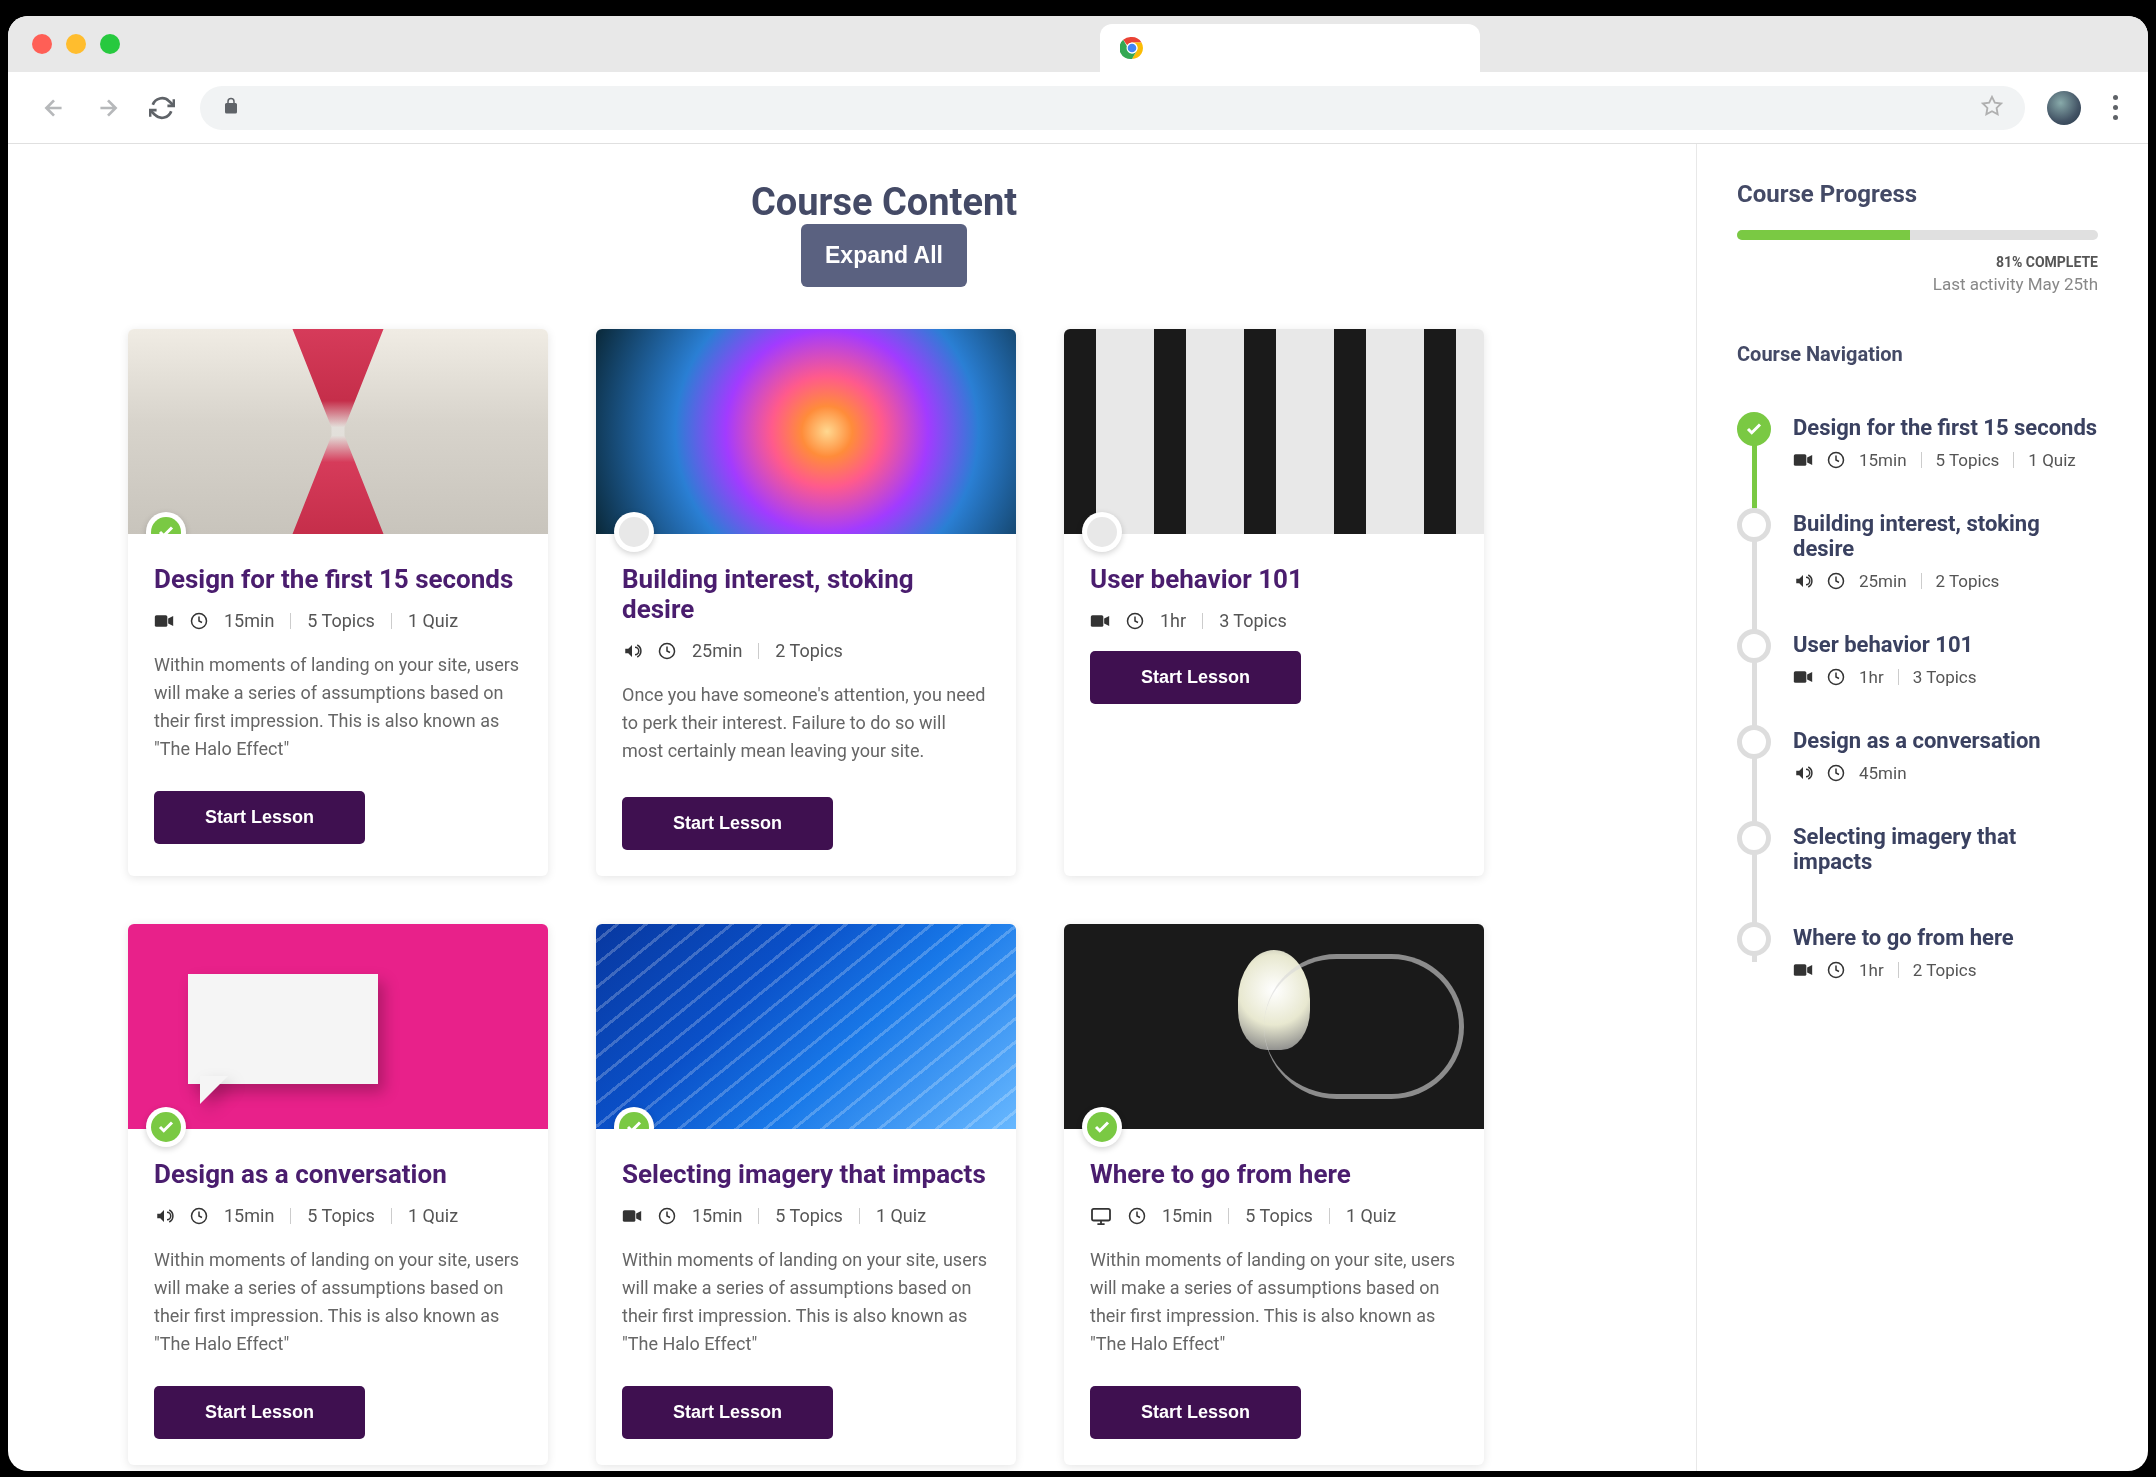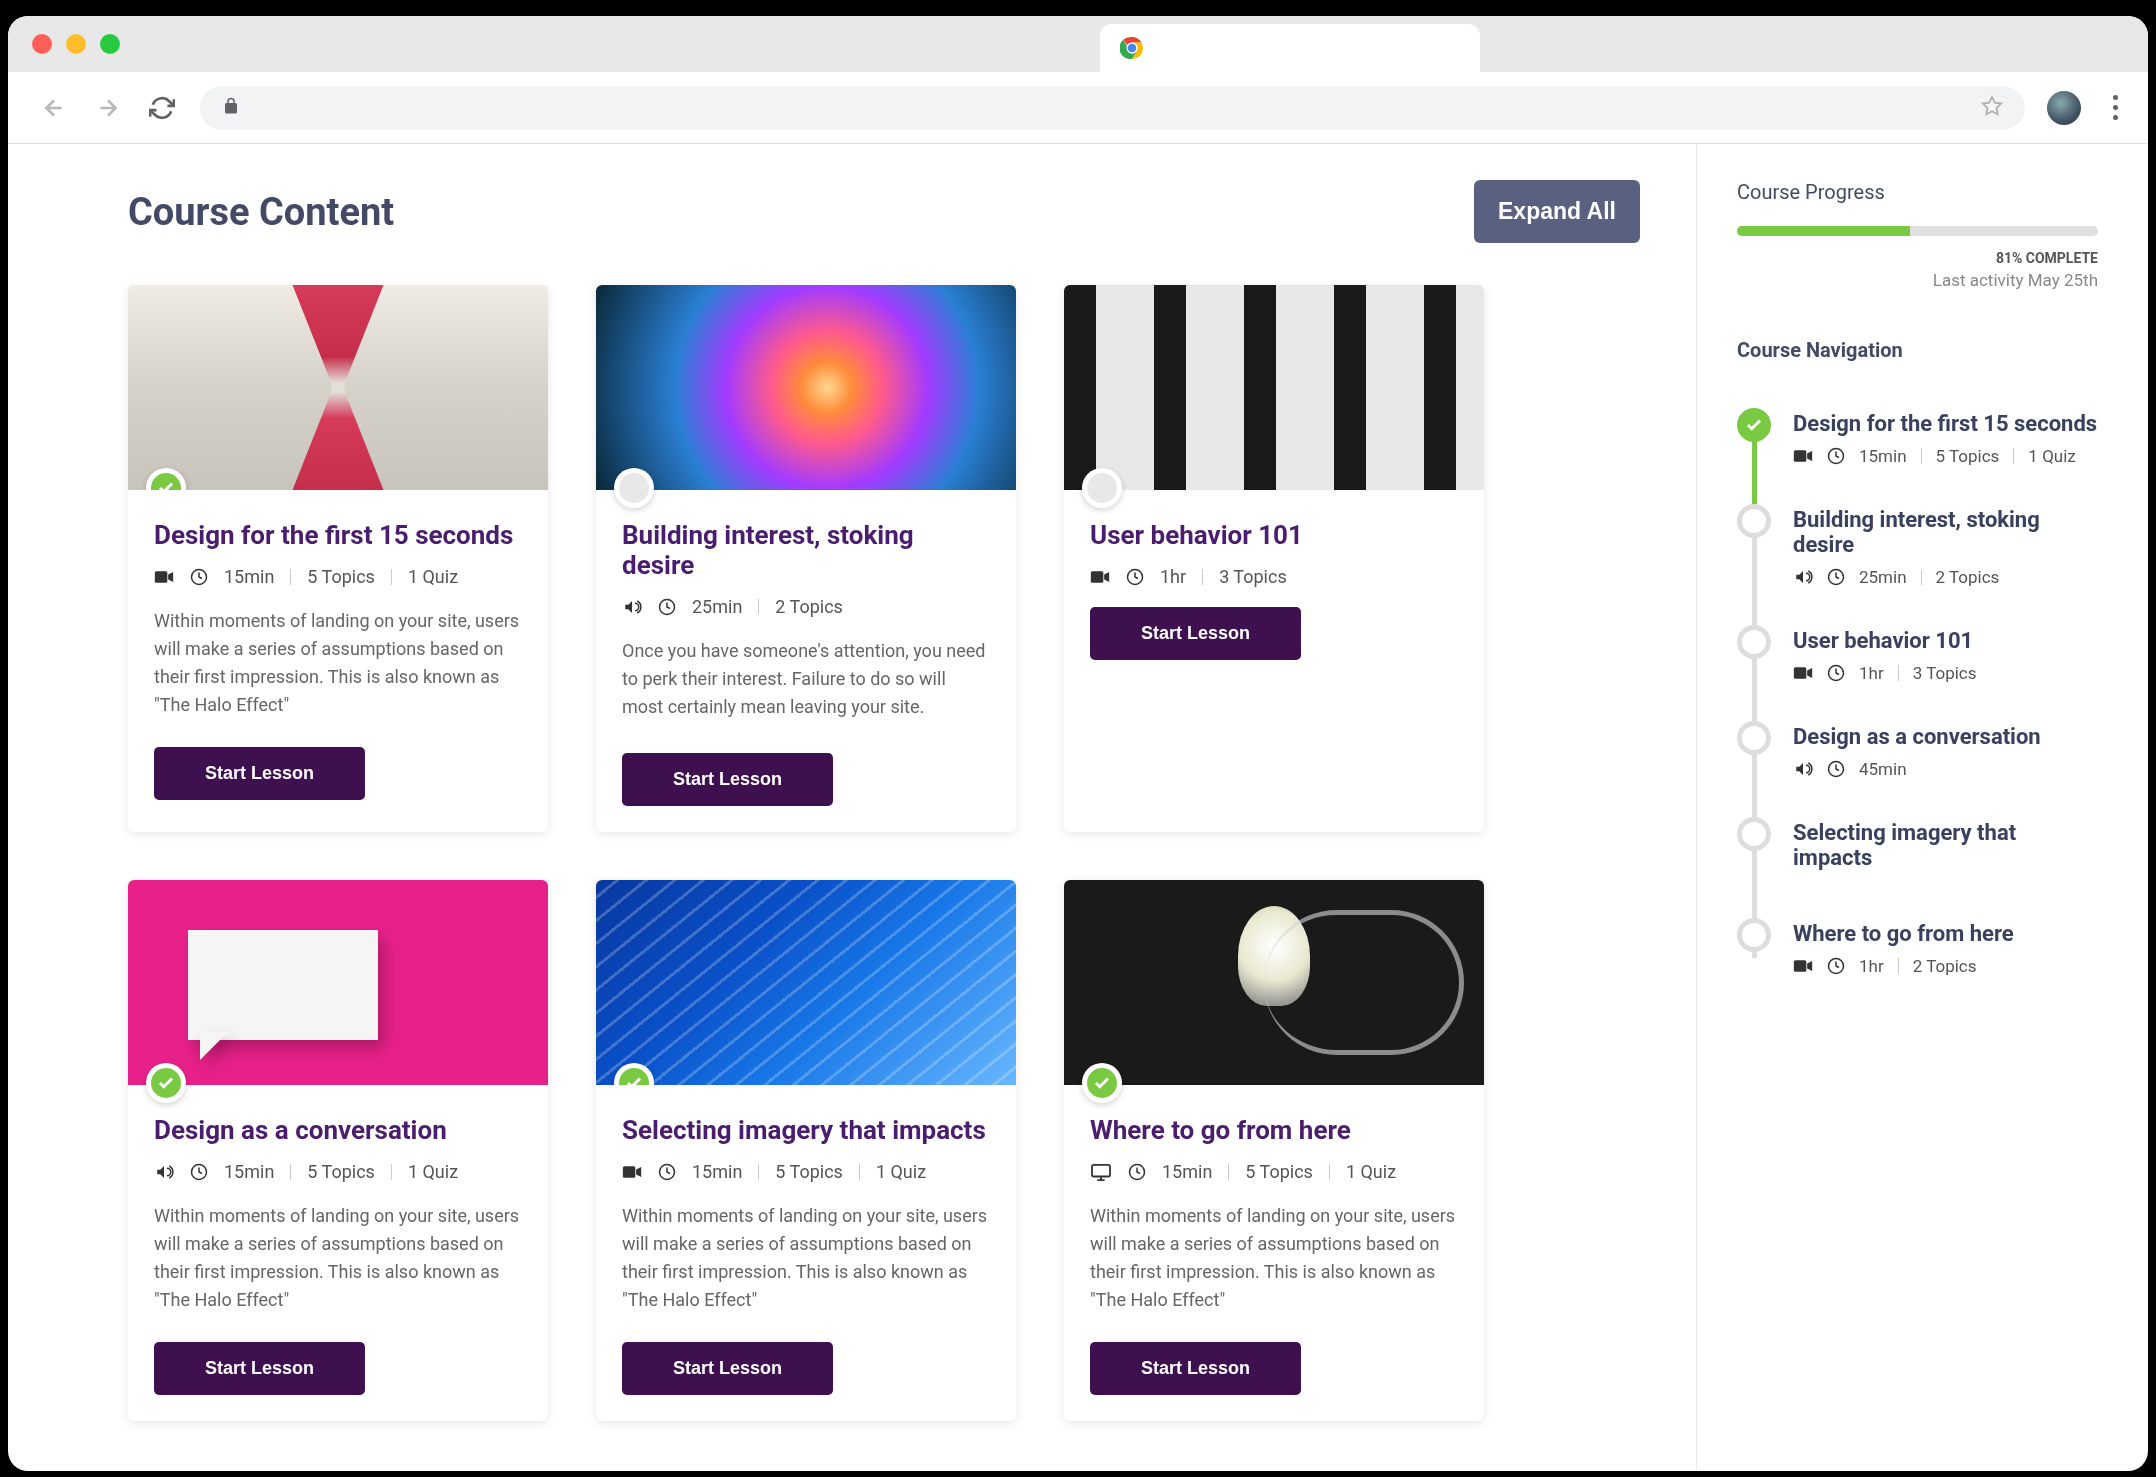--- a/index.html
+++ b/index.html
@@ -25,21 +25,21 @@
 .lock-icon { color: #5f6368; }
 .star-icon { margin-left: auto; color: #b0b0b0; }
 .avatar { width: 34px; height: 34px; border-radius: 50%; background: radial-gradient(circle at 40% 35%, #8aa 0%, #456 60%, #234 100%); }
 .menu-dots { display: flex; flex-direction: column; gap: 5px; margin-left: 10px; }
 .menu-dots span { width: 5px; height: 5px; border-radius: 50%; background: #5f6368; }
 
 .content { flex: 1; display: flex; overflow: hidden; }
 .main { flex: 1; padding: 36px 56px 50px 120px; overflow-y: auto; }
 .sidebar { width: 452px; border-left: 1px solid #e8e8e8; padding: 36px 50px 40px 40px; overflow-y: auto; }
 
-.header-row { display: flex; justify-content: space-between; align-items: center; margin-bottom: 42px; }
+.header-row { display: flex; justify-content: space-between; align-items: center; margin-bottom: 42px; flex-direction: column; }
 .page-title { color: #444a66; font-size: 38px; font-weight: 700; }
 .expand-btn { background: #5a6180; color: #fff; border: none; padding: 18px 24px; font-size: 23px; border-radius: 6px; font-weight: 600; cursor: pointer; }
 
 .grid { display: grid; grid-template-columns: repeat(3, 420px); gap: 48px 48px; }
 
 .card { background: #fff; border-radius: 6px; box-shadow: 0 2px 10px rgba(0,0,0,.10); overflow: visible; display: flex; flex-direction: column; position: relative; }
 .card-img { height: 205px; width: 100%; border-radius: 6px 6px 0 0; position: relative; }
 .status-badge { position: absolute; left: 18px; bottom: -18px; width: 40px; height: 40px; border-radius: 50%; background: #fff; box-shadow: 0 2px 6px rgba(0,0,0,.18); display: flex; align-items: center; justify-content: center; }
 .status-check { width: 30px; height: 30px; border-radius: 50%; background: #7ac943; display: flex; align-items: center; justify-content: center; color: #fff; }
 .status-empty { width: 30px; height: 30px; border-radius: 50%; background: #e8e8e8; }
@@ -57,21 +57,21 @@
 .img-doors { background: repeating-linear-gradient(90deg, #1a1a1a 0 32px, #e8e8e8 32px 90px, #1a1a1a 90px 122px, #e8e8e8 122px 180px); background-size: 180px 100%; }
 .img-speech { background: #e8218a; position: relative; }
 .img-speech::before { content: ''; position: absolute; left: 60px; top: 50px; width: 190px; height: 110px; background: #f5f5f5; box-shadow: 6px 8px 14px rgba(0,0,0,.25); }
 .img-speech::after { content: ''; position: absolute; left: 72px; top: 152px; width: 0; height: 0; border-left: 28px solid #f5f5f5; border-bottom: 28px solid transparent; filter: drop-shadow(6px 8px 8px rgba(0,0,0,.2)); }
 .img-lines { background: linear-gradient(135deg, #0838a0 0%, #0a50c8 35%, #1878e8 60%, #68b8ff 100%); position: relative; overflow: hidden; }
 .img-lines::before { content: ''; position: absolute; inset: -40%; background: repeating-linear-gradient(135deg, rgba(255,255,255,.22) 0 3px, transparent 3px 18px); transform: rotate(6deg); }
 .img-bulb { background: #1a1a1a; position: relative; }
 .img-bulb::before { content: ''; position: absolute; left: 50%; top: 26px; transform: translateX(-50%); width: 72px; height: 100px; background: radial-gradient(circle at 50% 40%, #fff 0%, #e8e8d0 50%, #888 90%); border-radius: 50% 50% 40% 40%; }
 .img-bulb::after { content: ''; position: absolute; inset: 30px 20px 30px 200px; border: 5px solid #d8d8d8; border-radius: 80px; border-left: none; opacity: .6; }
 
-.side-title { color: #444a66; font-size: 20px; font-weight: 400; margin-bottom: 22px; }
+.side-title { color: #444a66; font-size: 24px; font-weight: 700; margin-bottom: 22px; }
 .progress-bar { width: 100%; height: 10px; background: #e0e0e0; border-radius: 5px; overflow: hidden; margin-bottom: 14px; }
 .progress-fill { height: 100%; background: #7ac943; }
 .progress-text { text-align: right; color: #555; font-size: 14px; font-weight: 700; margin-bottom: 4px; }
 .progress-sub { text-align: right; color: #888; font-size: 17px; margin-bottom: 48px; }
 
 .nav-title { color: #444a66; font-size: 20px; font-weight: 700; margin-bottom: 46px; }
 .nav-list { position: relative; }
 .nav-line { position: absolute; left: 15px; top: 18px; bottom: 18px; width: 5px; background: #ddd; }
 .nav-line-done { position: absolute; left: 15px; top: 18px; width: 5px; background: #7ac943; }
 .nav-item { display: flex; gap: 22px; margin-bottom: 38px; position: relative; }

